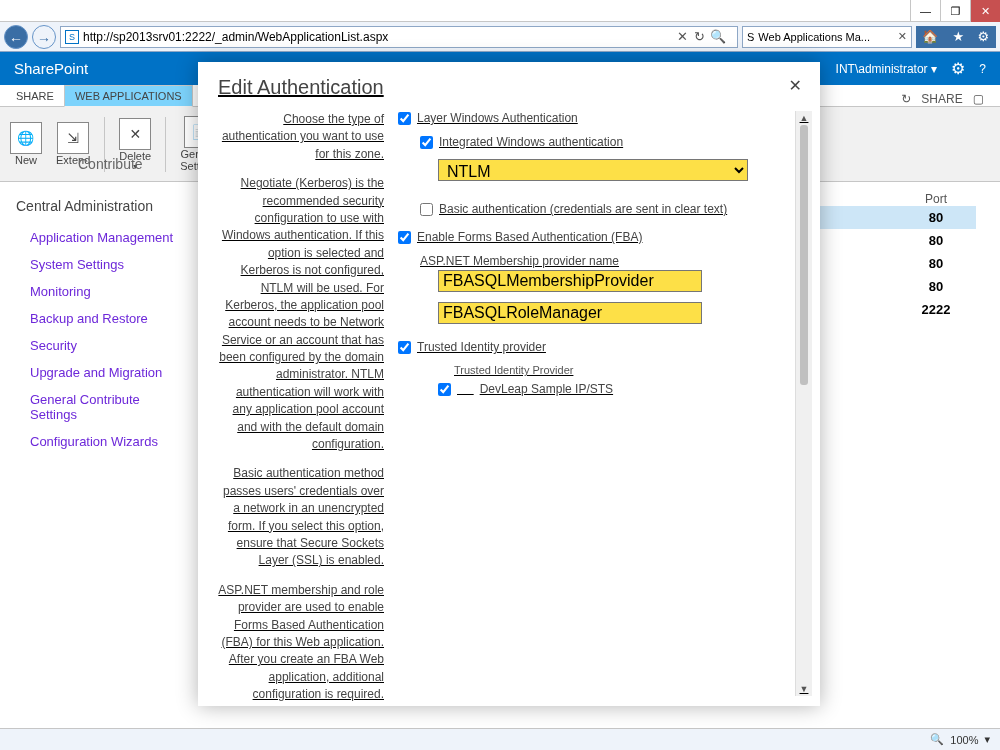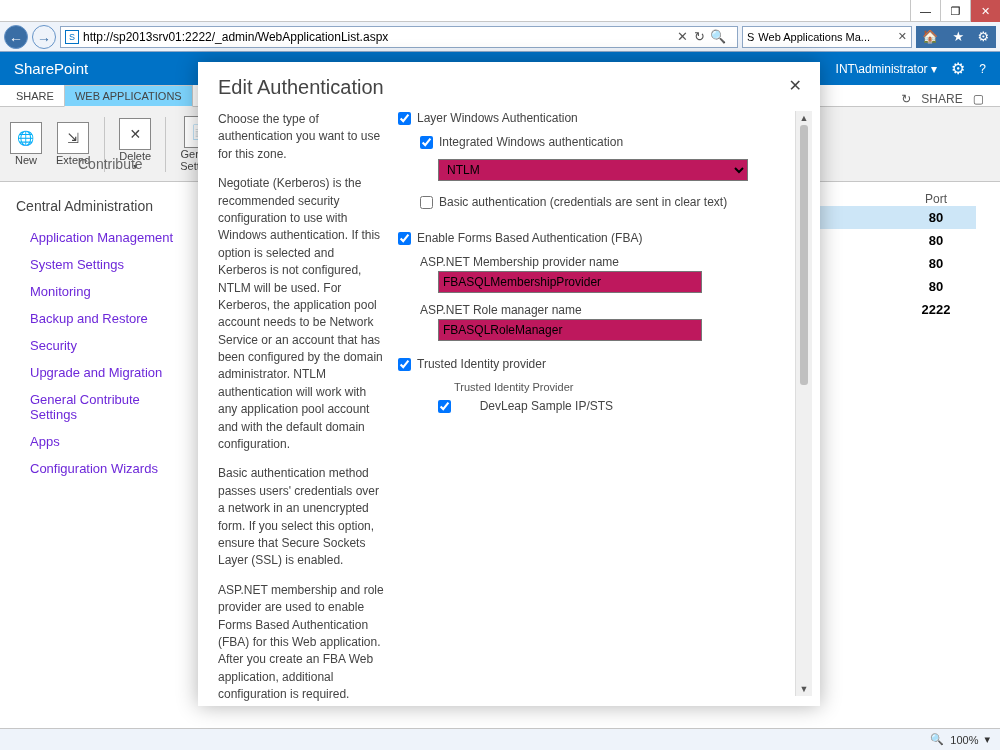--- a/index.html
+++ b/index.html
@@ -39,38 +39,38 @@
 .sidebar .item { padding: 6px 0 6px 14px; color: #6d28d9; }
 .main { flex: 1; padding: 10px 24px; position: relative; }
 .tablehead { display: flex; font-size: 12px; color: #555; padding-right: 10px; }
 .tablehead .port { width: 60px; text-align: center; margin-left: auto; }
 .row { display: flex; font-size: 13px; padding: 4px 10px 4px 0; }
 .row .port { width: 60px; text-align: center; margin-left: auto; font-weight: bold; }
 .row.sel { background: #cde6f7; }
 
 .statusbar { position: absolute; bottom: 0; left: 0; right: 0; height: 22px; border-top: 1px solid #c6c6c6; background: #eef3fa; display: flex; align-items: center; justify-content: flex-end; padding: 0 10px; font-size: 11px; color: #333; gap: 6px; }
 
-.modal { position: absolute; top: 62px; left: 198px; width: 622px; height: 644px; background: #fff; box-shadow: 0 0 20px rgba(0,0,0,.3); display: flex; flex-direction: column; }
+.modal { position: absolute; top: 62px; left: 198px; width: 622px; height: 644px; background: #fff; box-shadow: 0 0 20px rgba(0,0,0,.3); display: flex; flex-direction: column; text-decoration: underline; }
 .modal .mtitle { font-size: 20px; color: #444; padding: 14px 20px 8px; font-weight: 300; }
 .modal .close { position: absolute; top: 14px; right: 18px; font-size: 16px; color: #444; cursor: pointer; }
 .modal .content { flex: 1; display: flex; padding: 4px 8px 10px 20px; overflow: hidden; font-size: 12px; color: #444; }
-.modal .left { width: 180px; padding-right: 14px; line-height: 1.45; }
+.modal .left { width: 180px; padding-right: 14px; line-height: 1.45; text-align: right; }
 .modal .left p { margin-bottom: 12px; }
 .modal .rightpane { flex: 1; padding-right: 6px; position: relative; }
 .modal .scrollbar { width: 17px; background: #f0f0f0; border-left: 1px solid #ddd; display: flex; flex-direction: column; align-items: center; justify-content: space-between; padding: 2px 0; }
 .modal .scrollbar .thumb { width: 8px; background: #c0c0c0; flex: 0 0 260px; margin-top: 2px; border-radius: 3px;}
 .modal .scrollbar .arr { font-size: 9px; color: #555; }
 .fld { margin-bottom: 10px; }
 .ind1 { padding-left: 22px; }
 .ind2 { padding-left: 40px; }
 .ind3 { padding-left: 56px; }
 label { display: flex; align-items: center; gap: 6px; }
 input[type=checkbox] { width: 13px; height: 13px; }
 .sel { display: flex; }
-select, .txt { border: 1px solid #767676; font-size: 12px; padding: 2px 4px; background: #be185d; }
+select, .txt { border: 1px solid #767676; font-size: 16px; padding: 2px 4px; background: #fde047; }
 select { width: 310px; height: 22px; }
 .txt { width: 264px; height: 22px; }
 .lbl { font-size: 12px; margin-bottom: 2px; }
 .tiphdr { font-size: 11px; color: #555; margin-bottom: 6px; }
 </style>
 </head>
 <body>
 
 <div class="titlebar">
   <div class="btn">—</div>
@@ -148,21 +148,20 @@
 <div class="body">
   <div class="sidebar">
     <div class="hd">Central Administration</div>
     <div class="item">Application Management</div>
     <div class="item">System Settings</div>
     <div class="item">Monitoring</div>
     <div class="item">Backup and Restore</div>
     <div class="item">Security</div>
     <div class="item">Upgrade and Migration</div>
     <div class="item">General Contribute Settings</div>
-    <div class="item">Apps</div>
     <div class="item">Configuration Wizards</div>
   </div>
   <div class="main">
     <div class="tablehead">
       <div class="port">Port</div>
     </div>
     <div class="row sel">
         <div class="port">80</div>
       </div>
     <div class="row">
@@ -204,36 +203,35 @@
             <span>Layer Windows Authentication</span>
           </label>
         </div>
       <div class="fld ind1">
           <label>
             <input type="checkbox" checked="" style="">
             <span>Integrated Windows authentication</span>
           </label>
         </div>
       <div class="fld ind2"><select><option>NTLM</option></select></div>
-      <div class="fld ind1" style="margin-top:14px">
+      <div class="fld ind1" style="margin-top:21px">
           <label>
             <input type="checkbox" style="">
             <span>Basic authentication (credentials are sent in clear text)</span>
           </label>
         </div>
 
-      <div class="fld" style="margin-top:22px">
+      <div class="fld" style="margin-top:14px">
           <label>
             <input type="checkbox" checked="" style="">
             <span>Enable Forms Based Authentication (FBA)</span>
           </label>
         </div>
       <div class="ind1 lbl">ASP.NET Membership provider name</div>
       <div class="fld ind2"><input class="txt" type="text" value="FBASQLMembershipProvider" style=""></div>
-      <div class="ind1 lbl">ASP.NET Role manager name</div>
       <div class="fld ind2"><input class="txt" type="text" value="FBASQLRoleManager" style=""></div>
 
       <div class="fld" style="margin-top:16px">
           <label>
             <input type="checkbox" checked="" style="">
             <span>Trusted Identity provider</span>
           </label>
         </div>
       <div class="ind3 tiphdr">Trusted Identity Provider</div>
       <div class="fld ind2">

